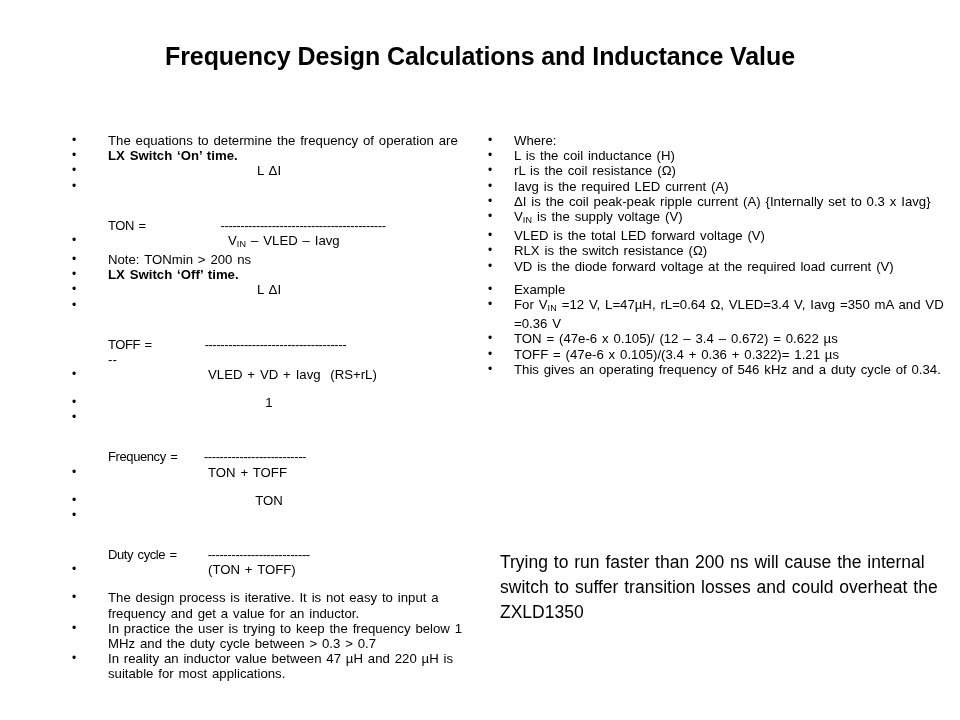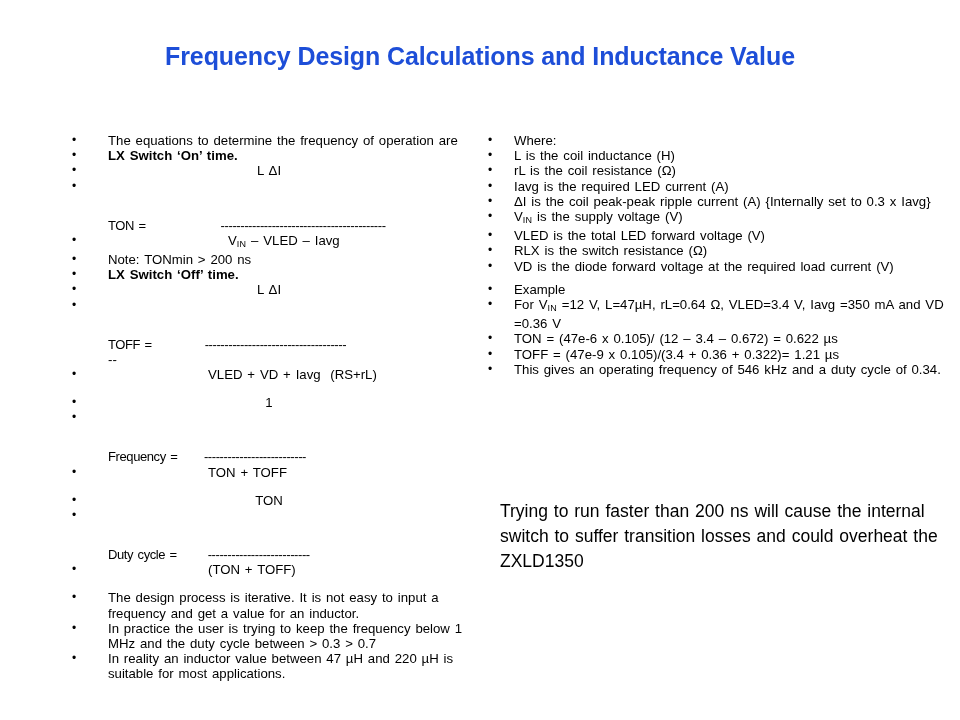--- a/index.html
+++ b/index.html
@@ -27,21 +27,21 @@
   #slide-title {
     position: absolute;
     left: 0;
     top: 42px;
     width: 960px;
     text-align: center;
     font-size: 25px;
     font-weight: bold;
     letter-spacing: -0.1px;
     line-height: 1.15;
-    color: #1d4ed8;
+    color: #000000;
   }
 
   
   .column {
     position: absolute;
     top: 133px;
   }
   #left-column {
     left: 72px;
     width: 392px;
@@ -95,21 +95,21 @@
     font-size: 9px;
     vertical-align: -2px;
     letter-spacing: 0.2px;
     text-align: right;
   }
 
   
   #callout {
     position: absolute;
     left: 500px;
-    top: 499px;
+    top: 550px;
     width: 450px;
     font-size: 17.5px;
     line-height: 25px;
     color: #000000;
     white-space: pre-wrap;
     word-spacing: 1px;
   }
 </style>
 </head>
 <body>
@@ -288,21 +288,21 @@
       <span class="btext">For V<sub>IN</sub> =12 V, L=47µH, rL=0.64 Ω, VLED=3.4 V, Iavg =350 mA and VD =0.36 V</span>
     </div>
 
     <div class="bullet">
       <span class="marker">•</span>
       <span class="btext">TON = (47e-6 x 0.105)/ (12 – 3.4 – 0.672) = 0.622 µs</span>
     </div>
 
     <div class="bullet">
       <span class="marker">•</span>
-      <span class="btext">TOFF = (47e-9 x 0.105)/(3.4 + 0.36 + 0.322)= 1.21 µs</span>
+      <span class="btext">TOFF = (47e-6 x 0.105)/(3.4 + 0.36 + 0.322)= 1.21 µs</span>
     </div>
 
     <div class="bullet">
       <span class="marker">•</span>
       <span class="btext">This gives an operating frequency of 546 kHz and a duty cycle of 0.34.</span>
     </div>
 
   </div>
 
   <div id="callout">Trying to run faster than 200 ns will cause the internal switch to suffer transition losses and could overheat the ZXLD1350</div>

